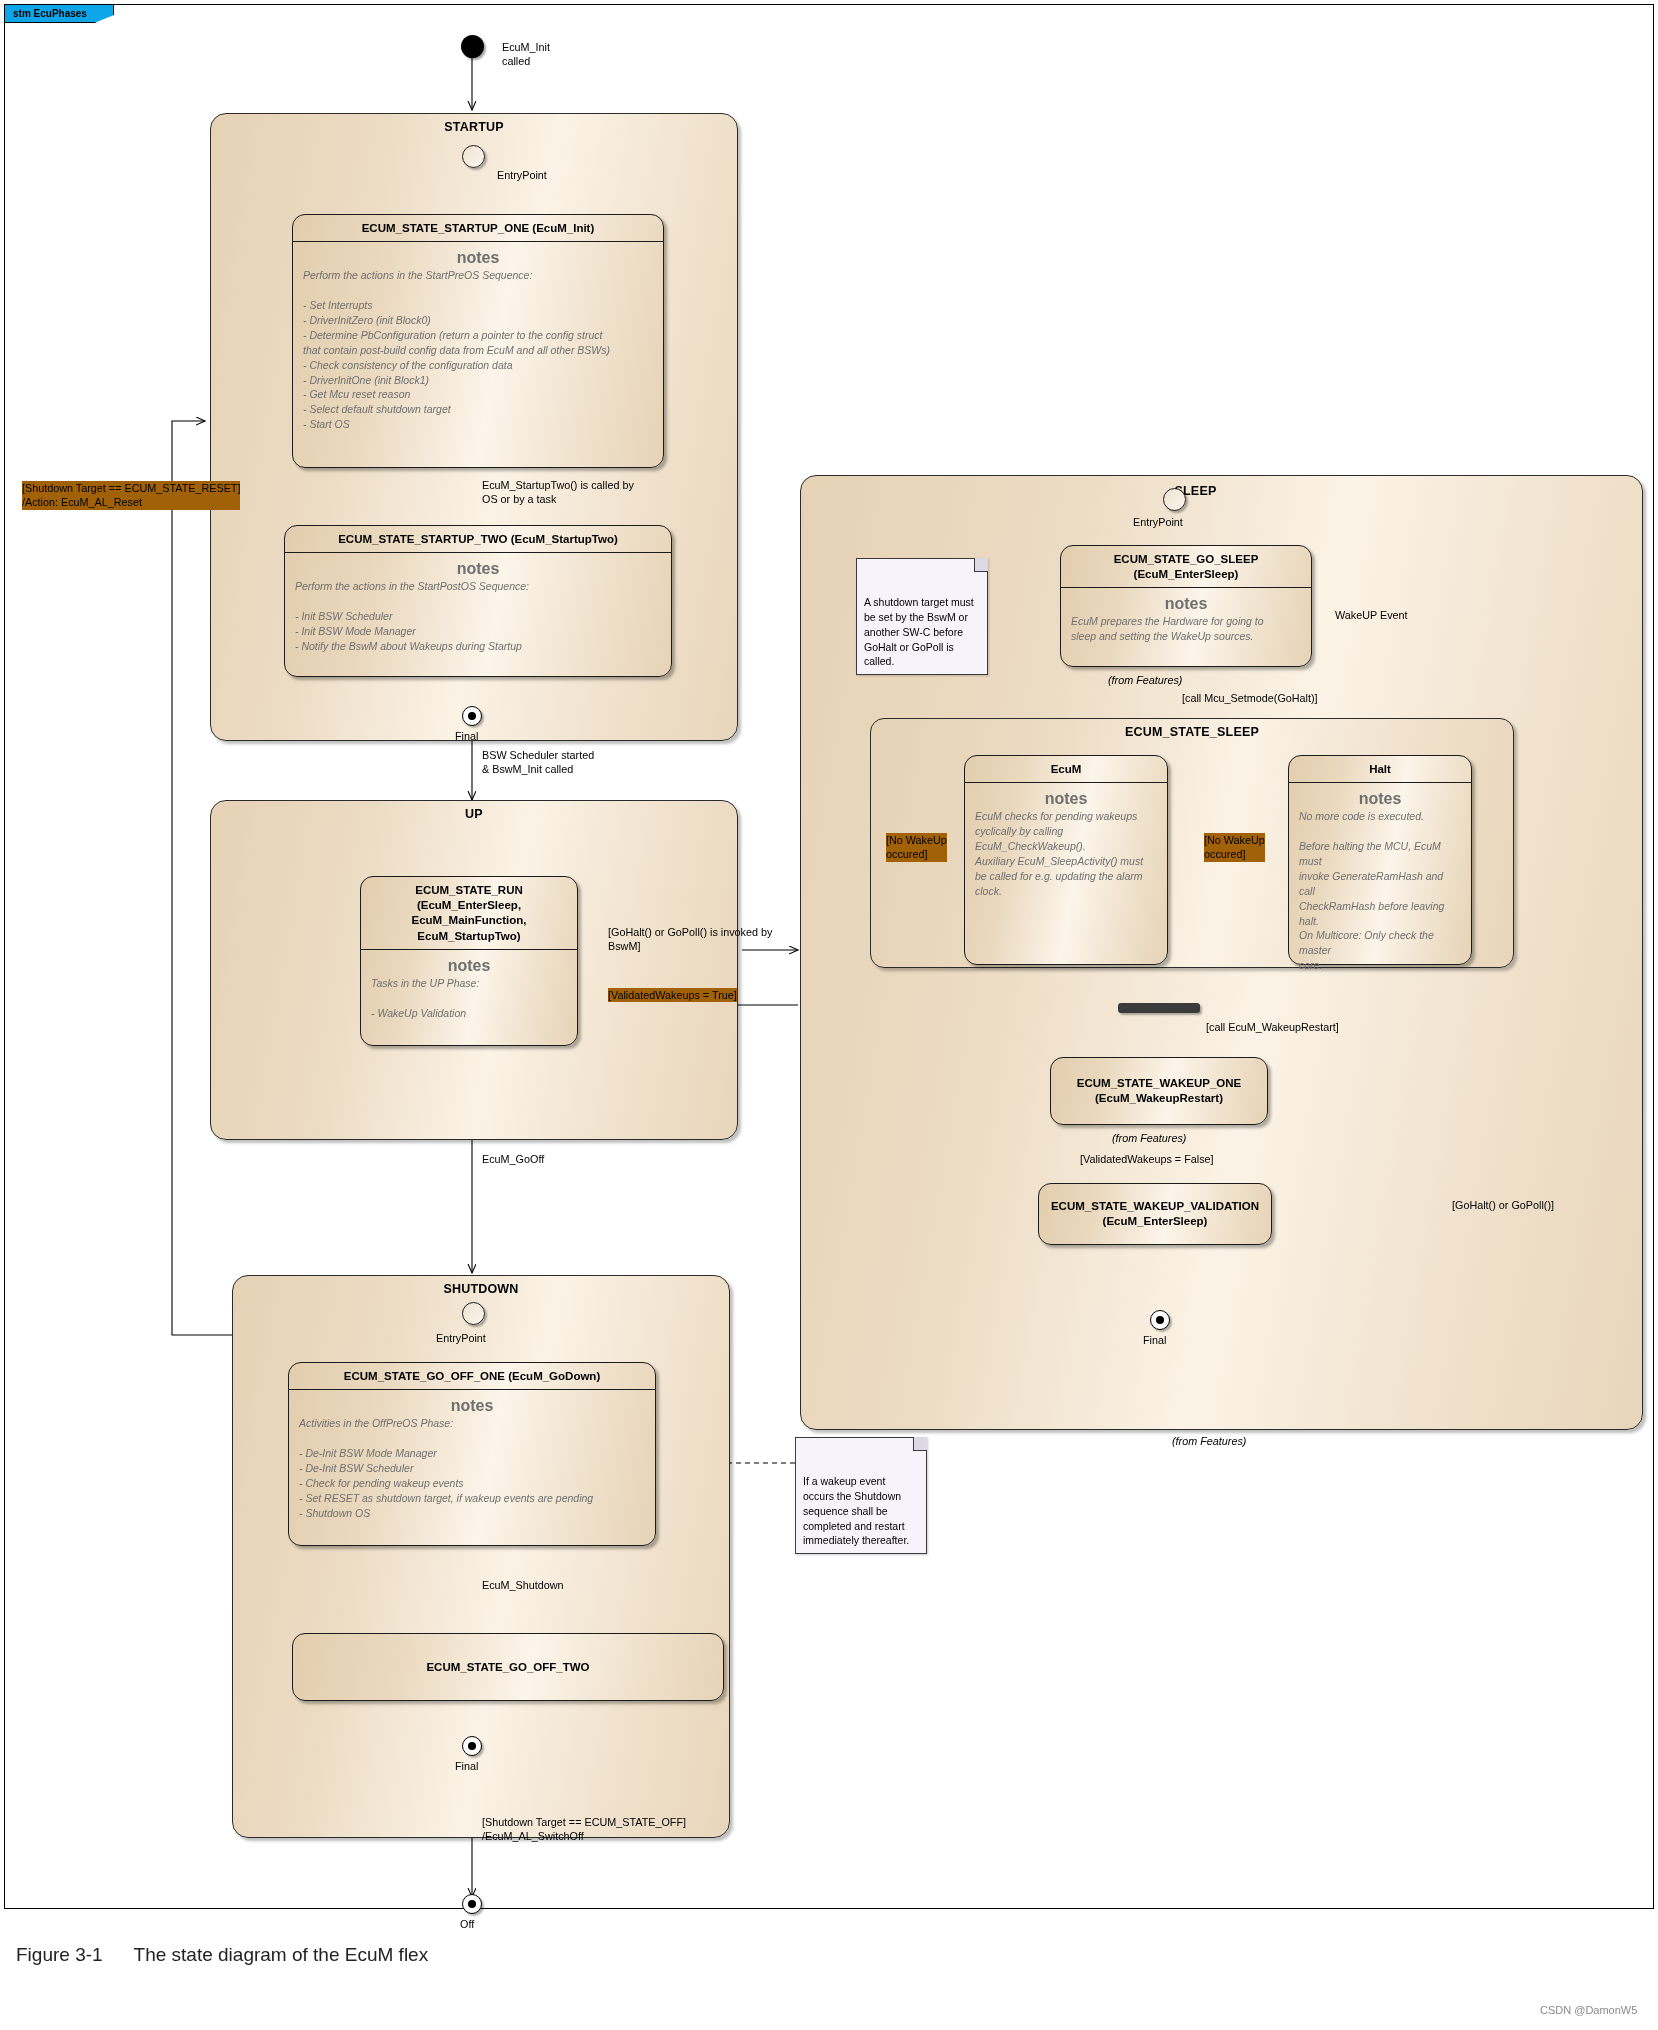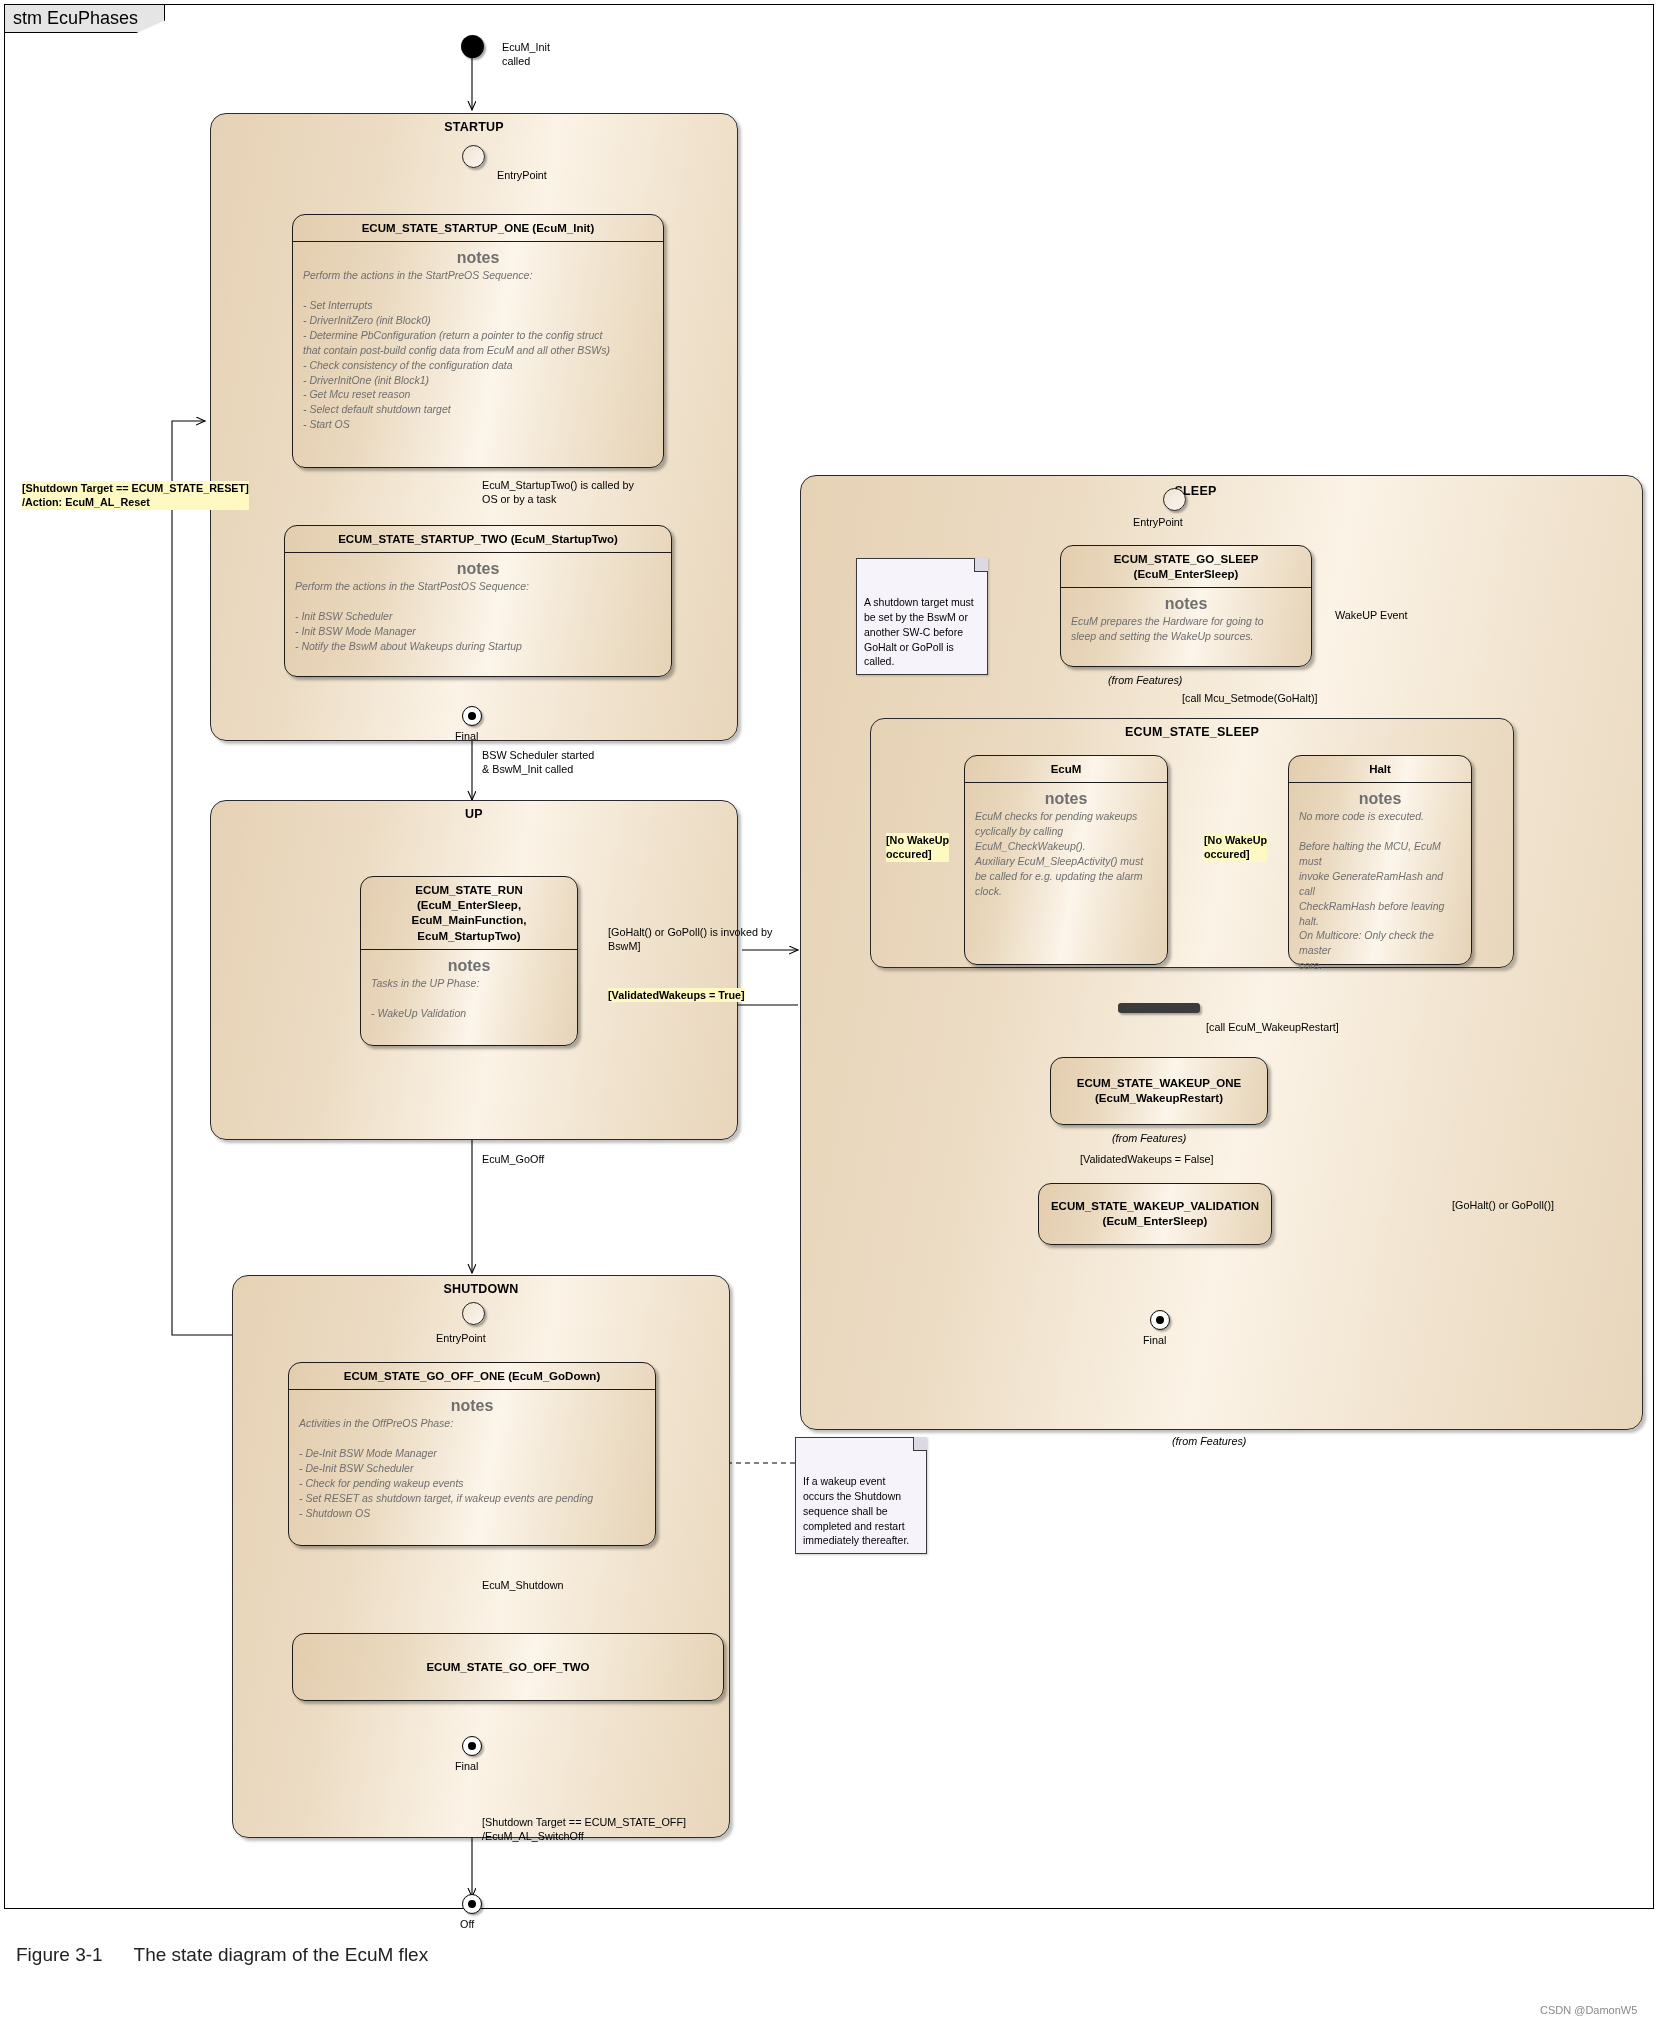--- a/index.html
+++ b/index.html
@@ -5,22 +5,22 @@
   html,body{margin:0;padding:0;background:#ffffff;}
   body{font-family:"Liberation Sans",sans-serif;}
   #page{position:relative;width:1658px;height:2030px;background:#fff;overflow:hidden;}
 
   
   .abs{position:absolute;box-sizing:border-box;}
 
   
   .frame{border:1px solid #000;background:#fff;}
   .frame-tab{
-    border:1px solid #000;border-top:none;border-left:none;background:#e5e5e5;
-    font-size:18px;font-weight:normal;color:#000;padding:3px 26px 3px 8px;
+    border:1px solid #000;border-top:none;border-left:none;background:#0ea5e9;
+    font-size:10px;font-weight:bold;color:#000;padding:3px 26px 3px 8px;
     position:absolute;left:0;top:0;
     clip-path:polygon(0 0,100% 0,100% 55%,82% 100%,0 100%);
   }
 
   
   .composite{
     background:linear-gradient(100deg,#e6d2b5 0%,#ecdcc4 28%,#fbf3e6 55%,#f0e2cd 78%,#e8d6bb 100%);
     border:1px solid #2b2b2b;border-radius:16px;
     box-shadow:3px 3px 3px rgba(0,0,0,.25);
   }
@@ -86,21 +86,21 @@
   
   .edge{stroke:#000;stroke-width:1.1px;fill:none;}
   .edge-dash{stroke:#000;stroke-width:1.1px;fill:none;stroke-dasharray:5 4;}
   svg.overlay{position:absolute;left:0;top:0;width:1658px;height:2030px;pointer-events:none;}
 
   
   .elabel{
     font-size:10.8px;color:#000;line-height:1.34;white-space:pre-line;
     background:transparent;
   }
-  .elabel-b{background:#fef9c3;font-weight:bold;}
+  .elabel-b{background:#a16207;}
   .elabel-i{font-style:italic;}
 
   
   .caption{font-size:10.8px;color:#000;white-space:pre-line;line-height:1.3;}
 
   
   .figcap{font-size:19px;color:#222;margin-left:8px;}
   .figcap .num{margin-right:26px;}
   .watermark{font-size:11px;color:#8a8a8a;}
 </style>

